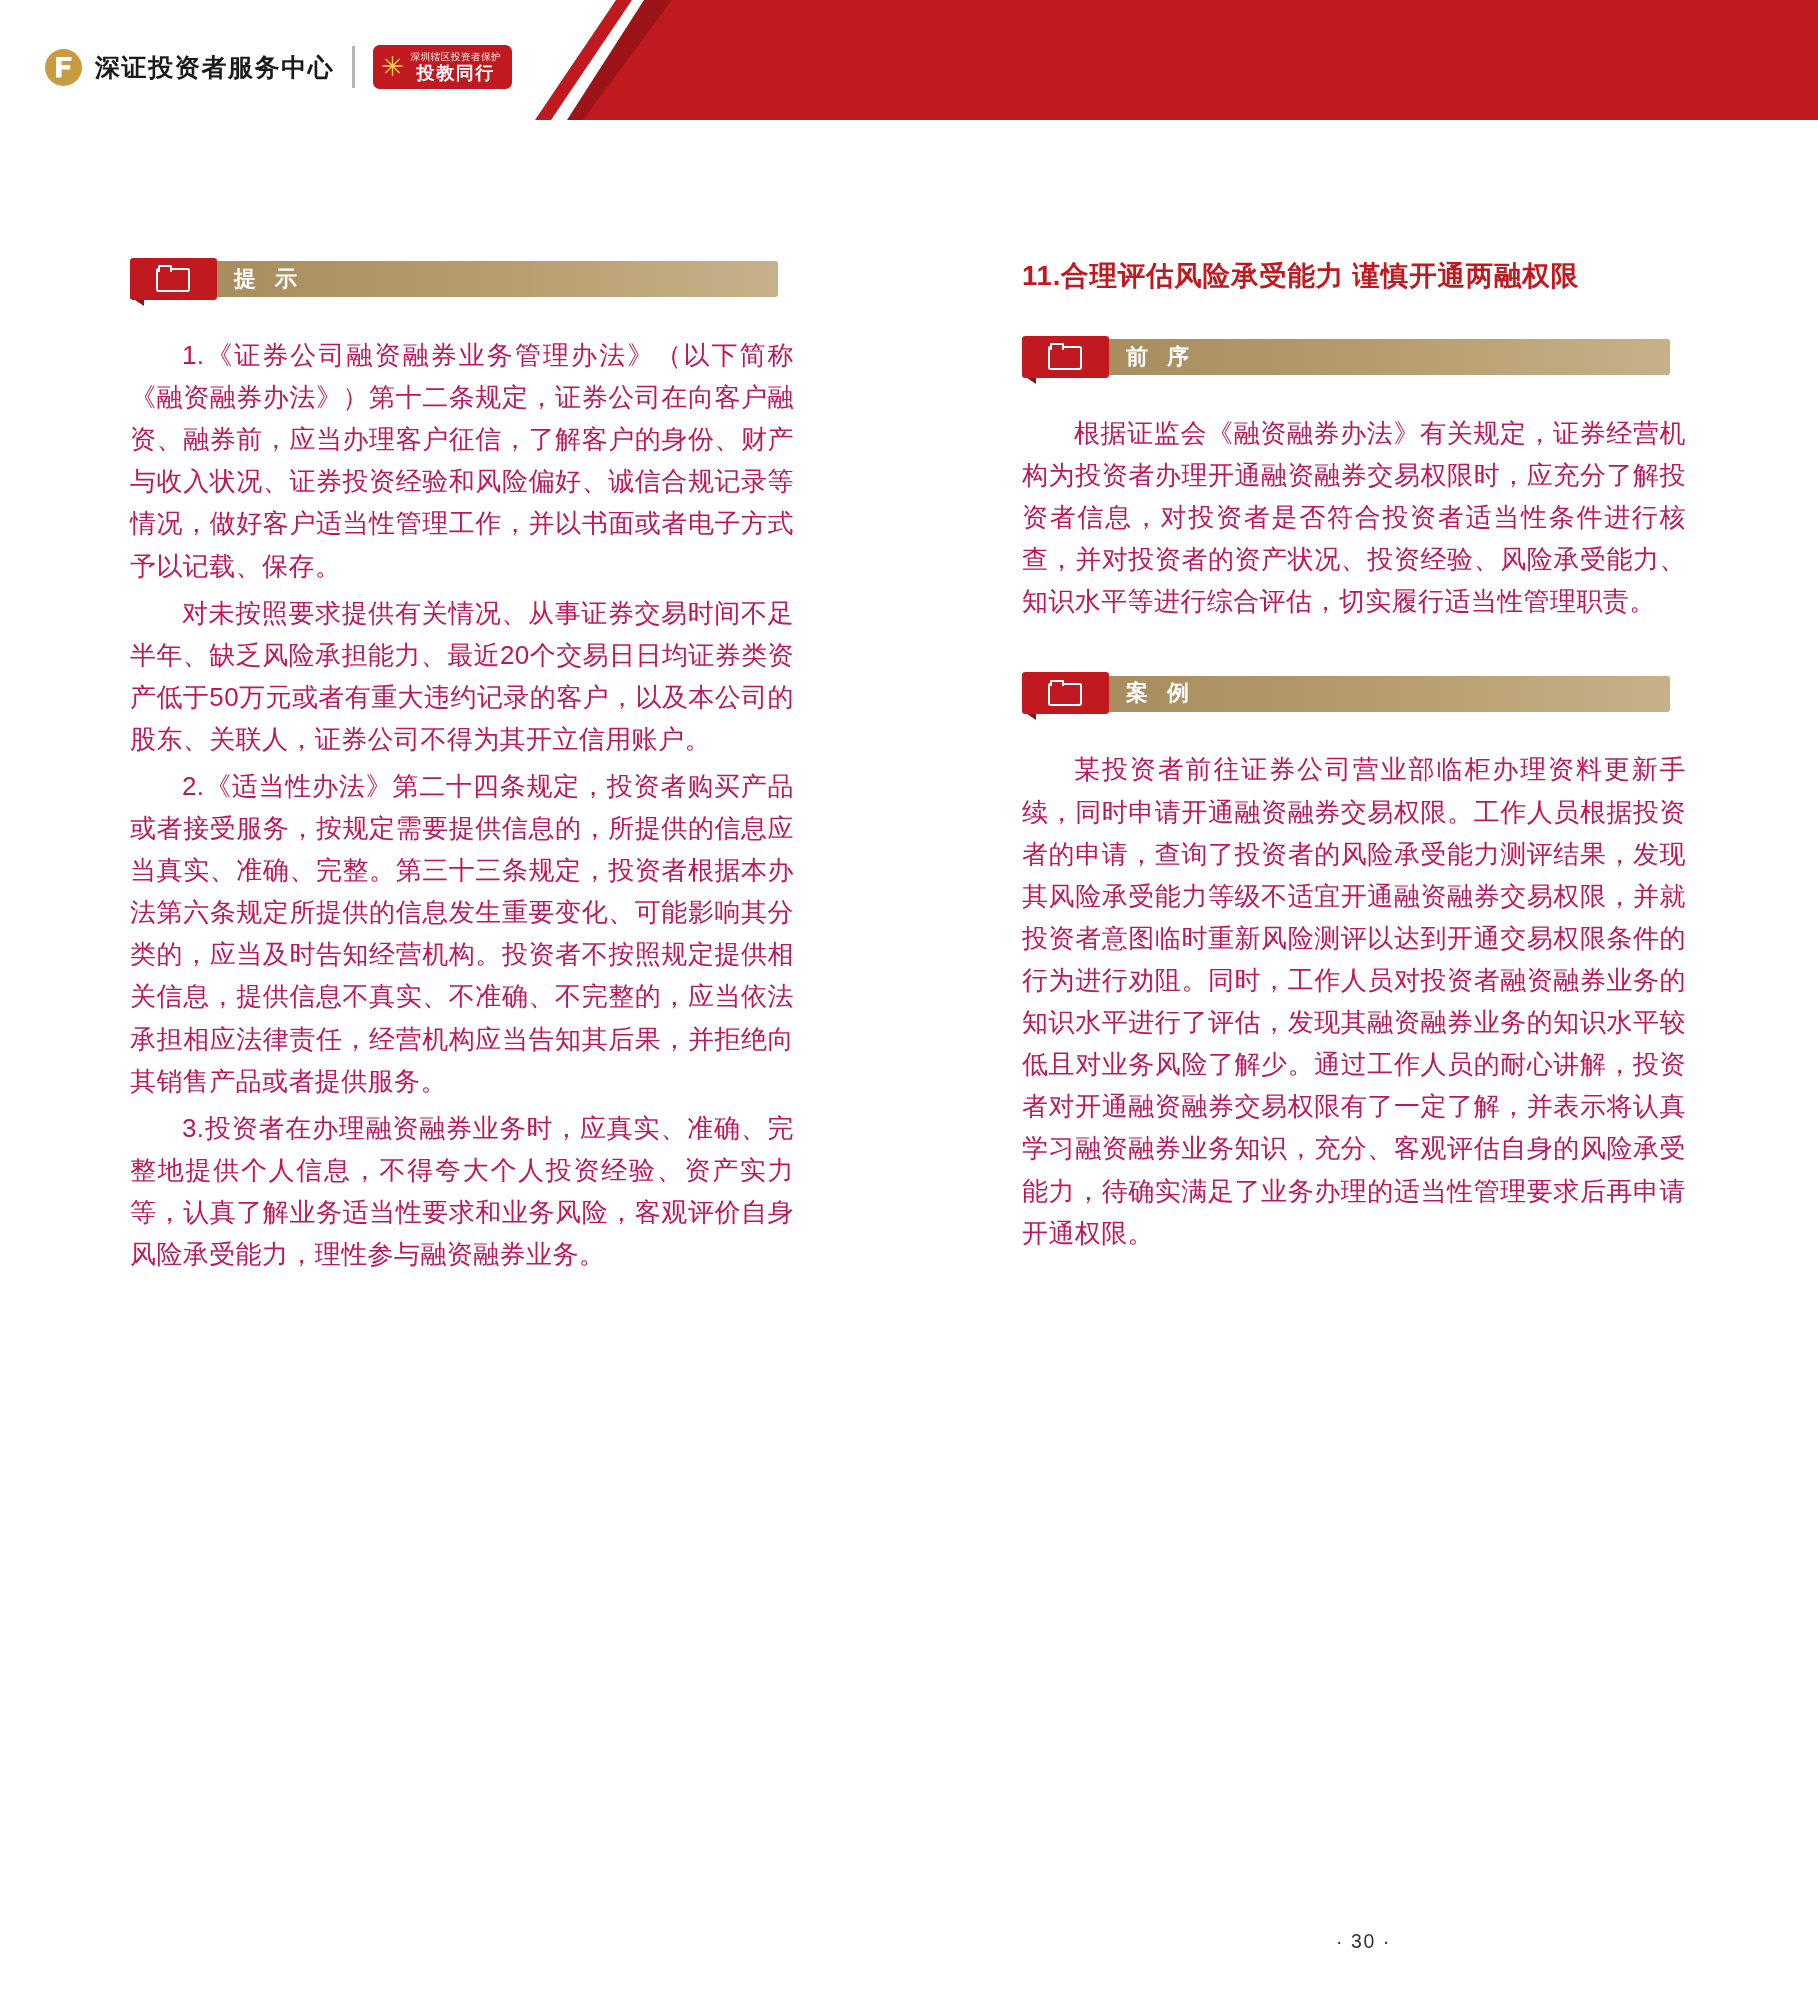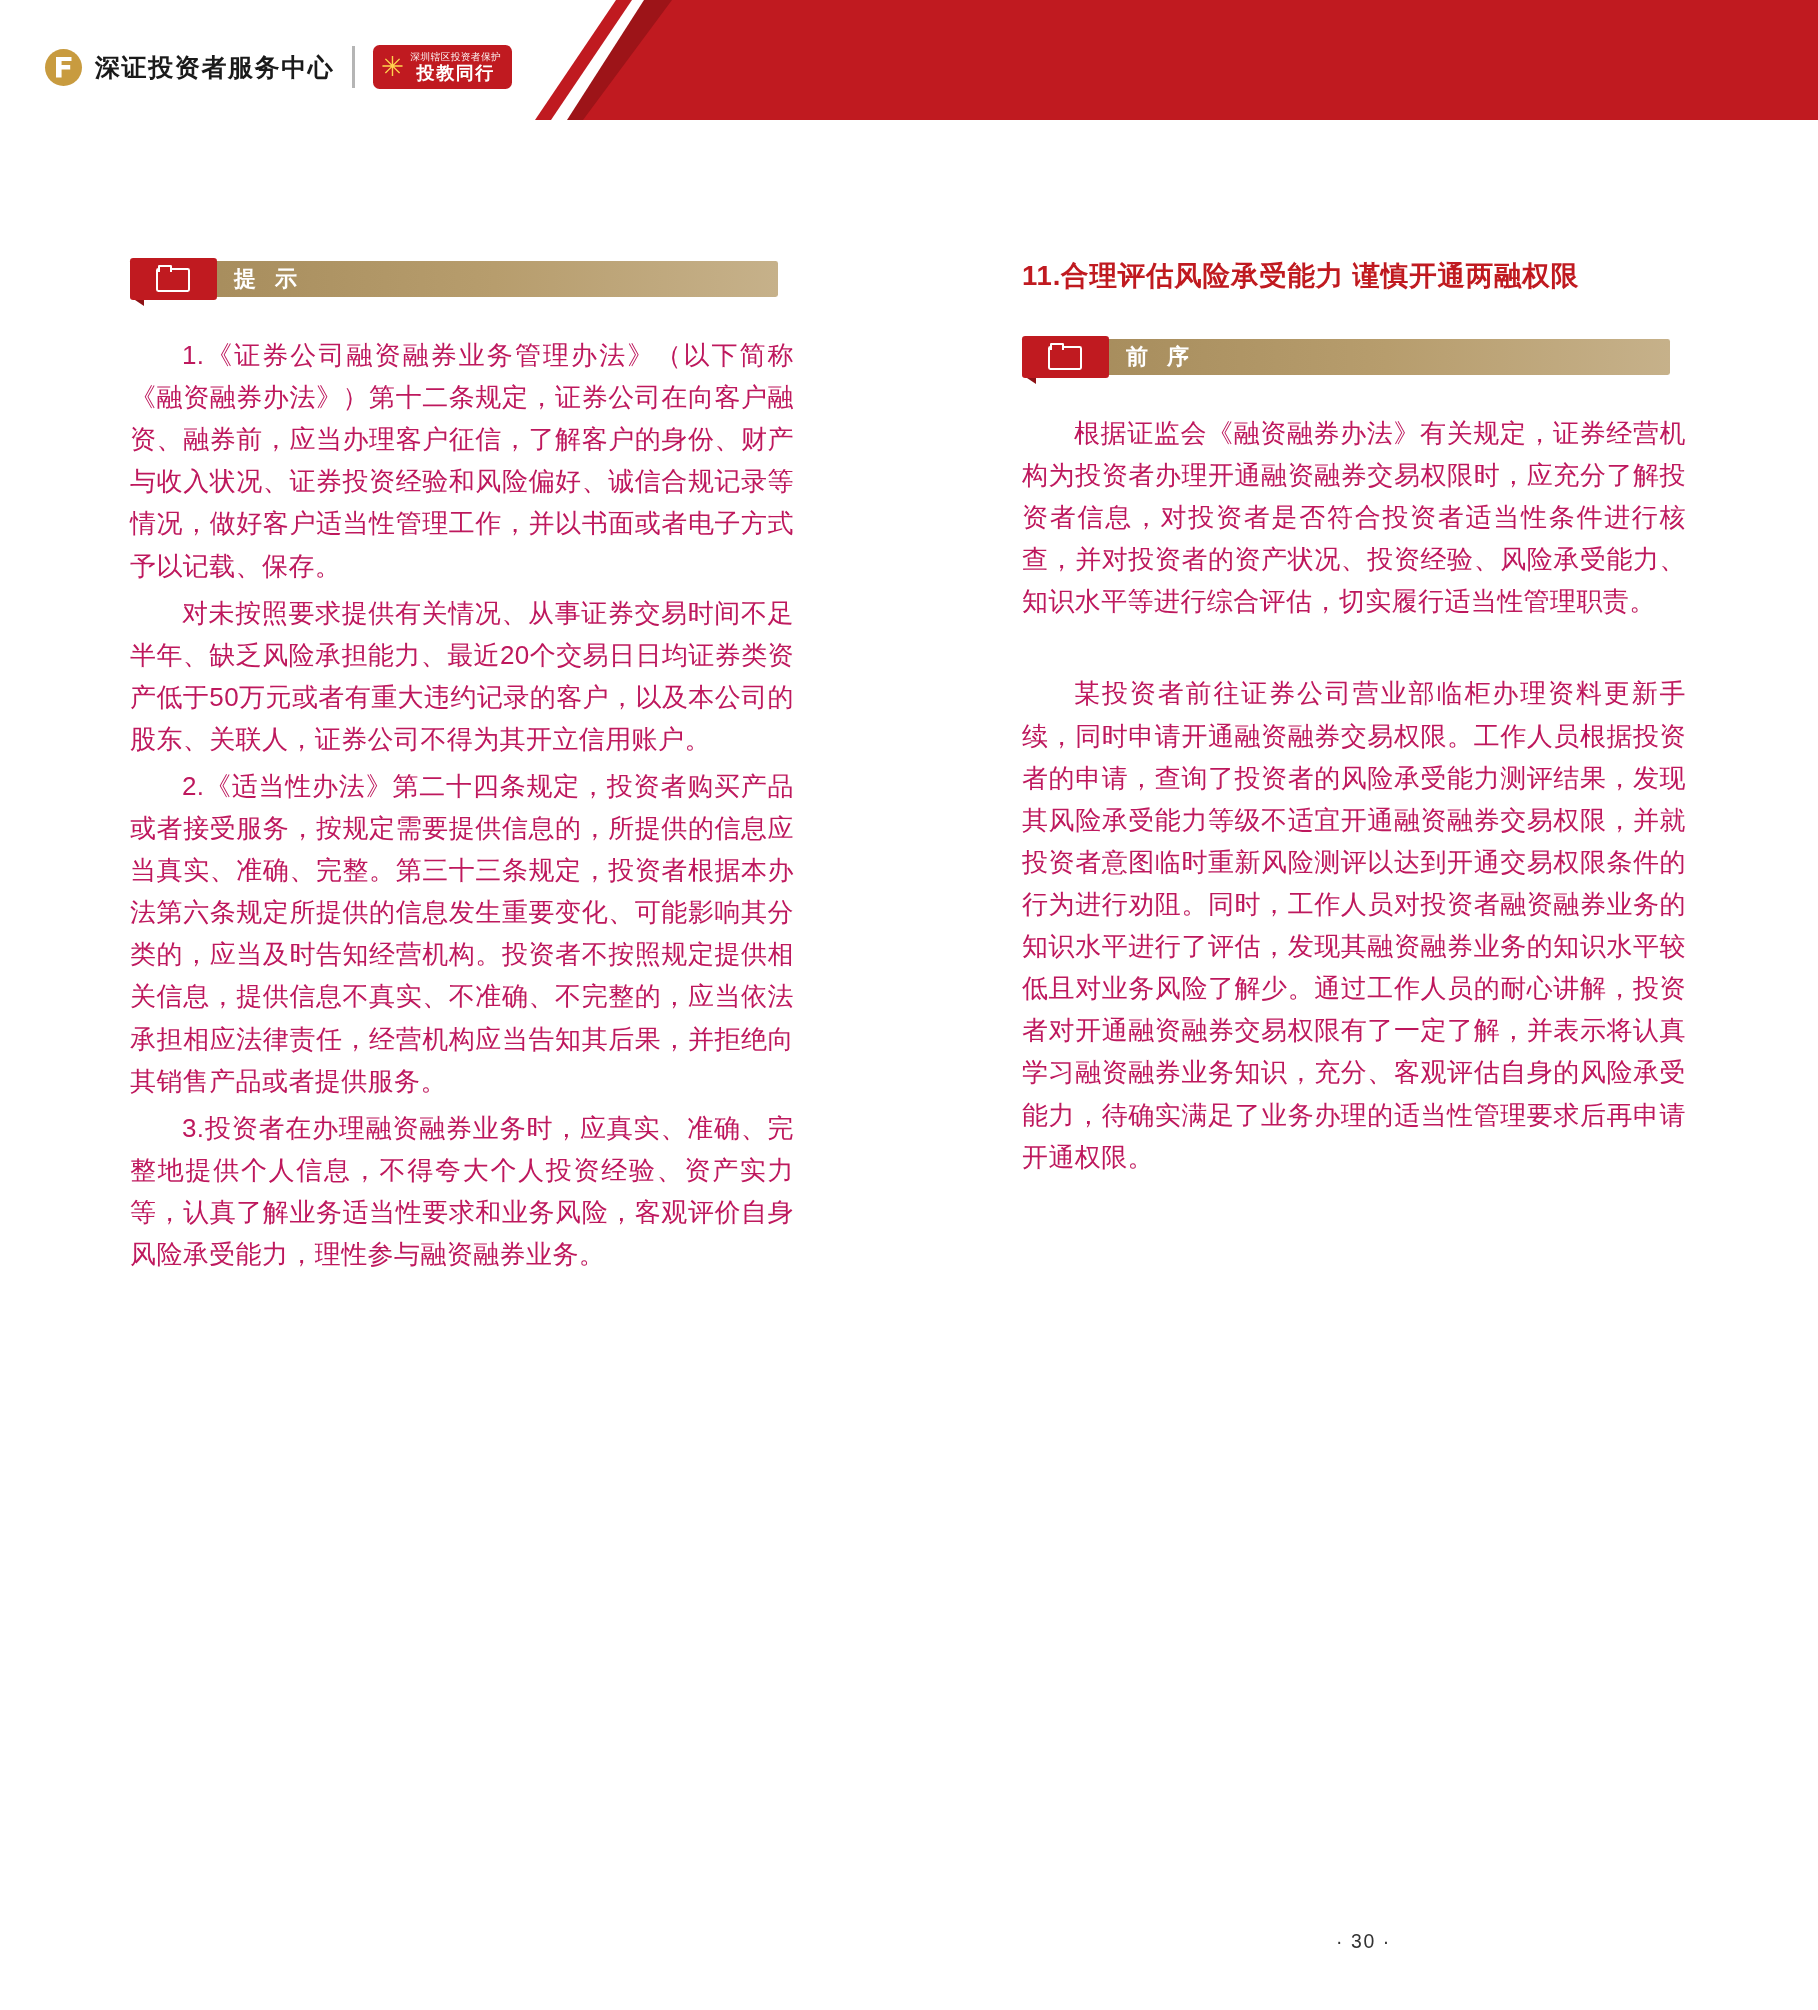--- a/index.html
+++ b/index.html
@@ -349,20 +349,30 @@
             <div class="f-tab"></div>
           </div>
         </div>
         <div class="banner-label">前 序</div>
       </div>
 
       <p class="body-text">根据证监会《融资融券办法》有关规定，证券经营机构为投资者办理开通融资融券交易权限时，应充分了解投资者信息，对投资者是否符合投资者适当性条件进行核查，并对投资者的资产状况、投资经验、风险承受能力、知识水平等进行综合评估，切实履行适当性管理职责。</p>
 
       <div class="spacer-lg"></div>
 
+      <div class="banner">
+        <div class="banner-bar"></div>
+        <div class="banner-tab">
+          <div class="folder-icon">
+            <div class="f-back"></div>
+            <div class="f-tab"></div>
+          </div>
+        </div>
+        <div class="banner-label">案 例</div>
+      </div>
 
       <p class="body-text">某投资者前往证券公司营业部临柜办理资料更新手续，同时申请开通融资融券交易权限。工作人员根据投资者的申请，查询了投资者的风险承受能力测评结果，发现其风险承受能力等级不适宜开通融资融券交易权限，并就投资者意图临时重新风险测评以达到开通交易权限条件的行为进行劝阻。同时，工作人员对投资者融资融券业务的知识水平进行了评估，发现其融资融券业务的知识水平较低且对业务风险了解少。通过工作人员的耐心讲解，投资者对开通融资融券交易权限有了一定了解，并表示将认真学习融资融券业务知识，充分、客观评估自身的风险承受能力，待确实满足了业务办理的适当性管理要求后再申请开通权限。</p>
     </div>
 
     <div class="page-number">· 30 ·</div>
   </div>
 
 </div>
 
 

